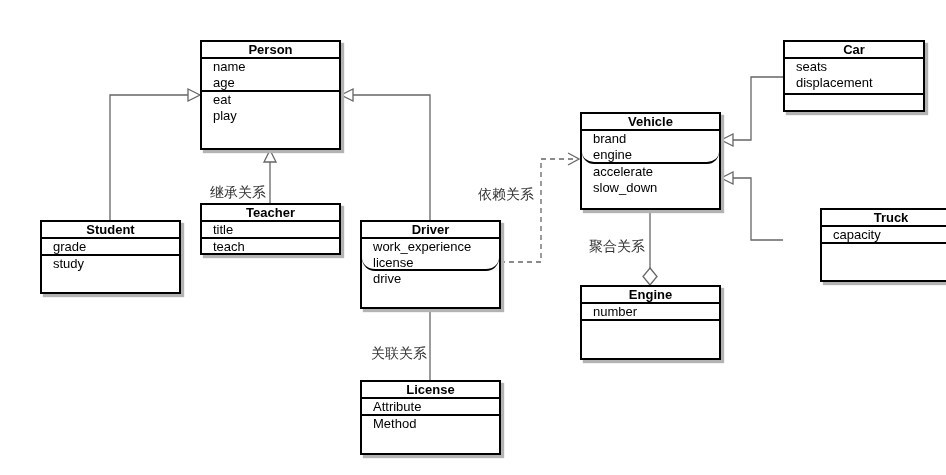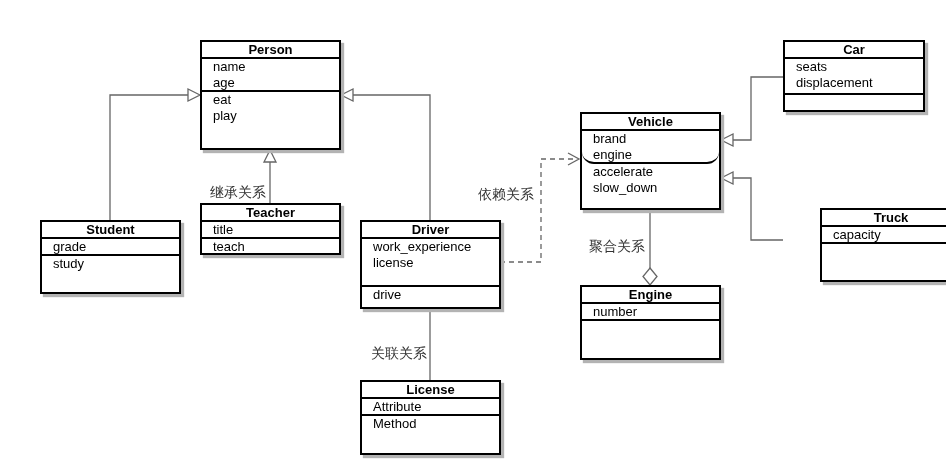--- a/index.html
+++ b/index.html
@@ -121,21 +121,21 @@
     <div class="uml-section uml-attrs" style="height:17px;">
       <div class="uml-row">title</div>
     </div>
     <div class="uml-section">
       <div class="uml-row">teach</div>
     </div>
   </div>
 
   <div class="uml-class" style="left:360px; top:220px; width:141px; height:89px;">
     <div class="uml-title">Driver</div>
-    <div class="uml-section uml-attrs" style="height:48px;">
+    <div class="uml-section uml-attrs" style="height:32px;border-radius:13px;">
       <div class="uml-row">work_experience</div>
       <div class="uml-row">license</div>
     </div>
     <div class="uml-section">
       <div class="uml-row">drive</div>
     </div>
   </div>
 
   <div class="uml-class" style="left:360px; top:380px; width:141px; height:75px;">
     <div class="uml-title">License</div>

